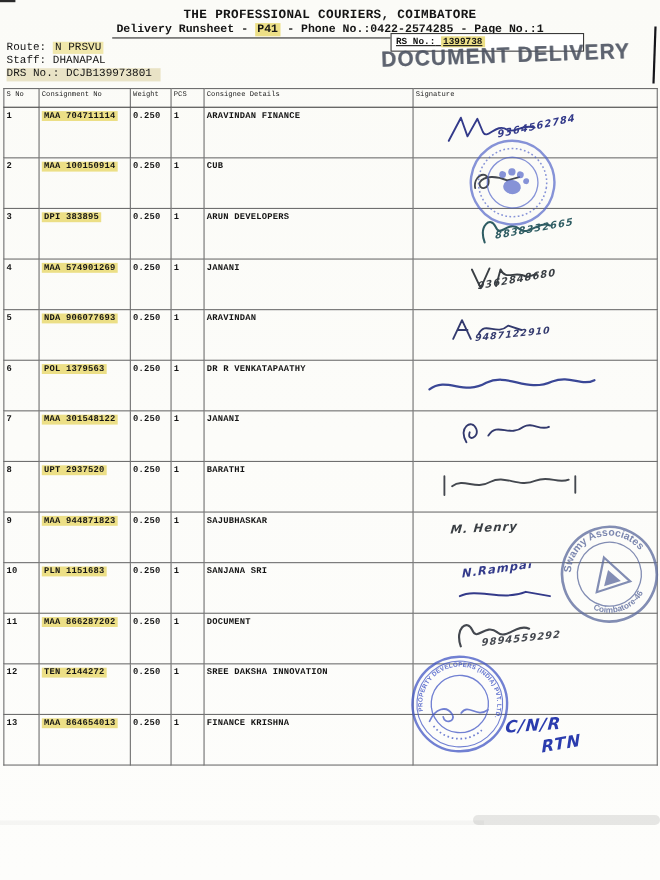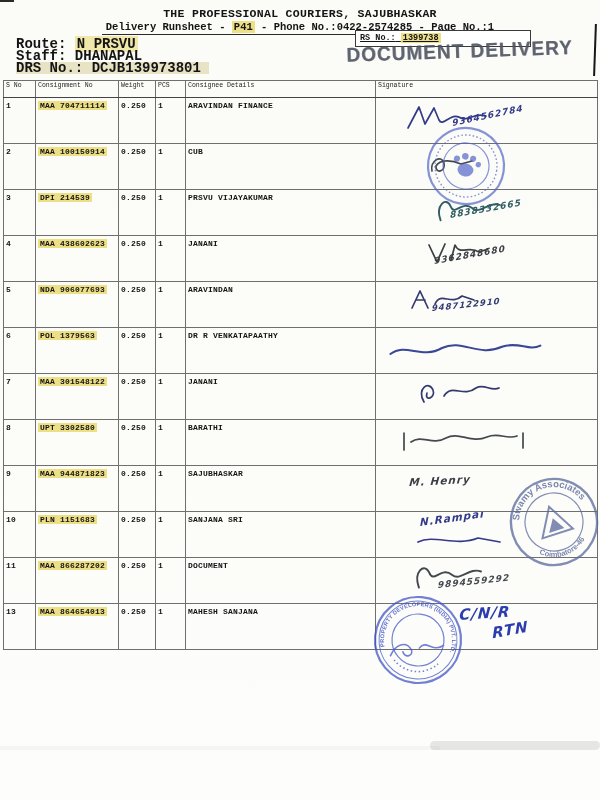--- a/index.html
+++ b/index.html
@@ -4,21 +4,21 @@
 <style>
   html,body{margin:0;padding:0;background:#9a9a9a;}
   .page{position:relative;width:600px;height:800px;margin:0 auto;background:linear-gradient(#fbfbf7,#fdfdfb);
         font-family:"Liberation Mono",monospace;color:#141414;overflow:hidden;}
   
   .doc-title{position:absolute;left:0;top:7px;width:100%;text-align:center;font-weight:bold;font-size:11.5px;letter-spacing:.3px;}
   .doc-subtitle{position:absolute;left:0;top:21px;width:100%;text-align:center;font-weight:bold;font-size:10.5px;}
   .doc-subtitle .u{border-bottom:1px solid #2a2a2a;display:inline-block;padding:0 4px 1px 4px;}
   .hl{background:#ecdf86;padding:0 2px;margin-top:17px;}
   .hl-soft{background:#f0e7ab;padding:0 2px;}
-  .info-left{position:absolute;left:16px;top:38px;font-size:14px;font-weight:bold;line-height:12px;white-space:nowrap;}
+  .info-left{position:absolute;left:6px;top:38px;font-size:10px;font-weight:normal;line-height:12px;white-space:nowrap;}
   .drs-line{background:#e9e3c6;display:inline-block;padding-right:8px;}
   .rs-box{position:absolute;left:355px;top:30px;width:166px;border:1px solid #3a3a3a;background:#fff;
           font-size:8.5px;font-weight:bold;line-height:13px;padding:1px 4px;text-decoration:underline;}
   .doc-stamp{position:absolute;left:346px;top:44px;font-family:"Liberation Sans",sans-serif;font-weight:700;
              font-size:19px;letter-spacing:1px;color:rgba(76,82,96,.78);transform:rotate(-2deg) scaleY(1.05);
              transform-origin:0 0;white-space:nowrap;text-shadow:.6px 0 rgba(76,82,96,.55);}
   
   table.runsheet{position:absolute;left:3px;top:80px;width:594px;border-collapse:collapse;table-layout:fixed;}
   .runsheet th,.runsheet td{border:1px solid #6f6f6f;vertical-align:top;overflow:hidden;}
   .runsheet th{font-size:6.5px;font-weight:normal;color:#222;text-align:left;padding:1px 2px;height:14px;border-bottom-color:#444;}
@@ -35,21 +35,21 @@
   .art-corner{left:0;top:0;width:14px;height:2px;background:#2a2a2a;}
   .art-edge-right{left:594px;top:24px;width:2px;height:52px;background:#15151a;transform:rotate(2deg);}
   .art-band{left:430px;top:741px;width:170px;height:9px;background:rgba(100,100,100,.15);border-radius:5px;}
   .art-band2{left:0;top:746px;width:440px;height:4px;background:rgba(120,120,120,.06);}
 </style>
 </head>
 <body>
 
 <div class="page">
 
-  <div class="doc-title">THE PROFESSIONAL COURIERS, SAJUBHASKAR</div>
+  <div class="doc-title">THE PROFESSIONAL COURIERS, COIMBATORE</div>
 
   <div class="doc-subtitle">
     <span class="u"><span>Delivery Runsheet - </span><span class="hl">P41</span><span> - Phone No.:0422-2574285 - Page No.:1</span></span>
   </div>
 
   <div class="info-left">
     <div><span>Route:</span> <span class="hl-soft">N PRSVU</span></div>
     <div><span>Staff:</span> <span>DHANAPAL</span></div>
     <div><span class="drs-line"><span>DRS No.:</span> <span>DCJB139973801</span></span></div>
   </div>
@@ -100,34 +100,34 @@
       <td><span>1</span></td>
       <td><span>CUB</span></td>
       <td class="c-sig">
             <svg class="sig" width="130" height="32" viewBox="0 0 130 32" style="left:52px;top:8px;transform:scale(1)">
               <path d="M4,19 C2,9 13,2 16,11 C18,20 7,22 8,14 C12,7 24,8 33,12 L44,9" fill="none" stroke="#44484f" stroke-width="1.7" stroke-linecap="round" stroke-linejoin="round"></path>
             </svg>
           </td>
     </tr>
         <tr class="data-row">
       <td><span>3</span></td>
-      <td><span class="hl">DPI 214539</span></td>
-      <td><span>0.250</span></td>
-      <td><span>1</span></td>
-      <td><span>PRSVU VIJAYAKUMAR</span></td>
+      <td><span class="hl">DPI 383895</span></td>
+      <td><span>0.250</span></td>
+      <td><span>1</span></td>
+      <td><span>ARUN DEVELOPERS</span></td>
       <td class="c-sig">
             <svg class="sig" width="130" height="32" viewBox="0 0 130 32" style="left:58px;top:4px;transform:scale(1.1)">
               <path d="M6,24 C1,10 11,2 15,11 C19,21 25,5 35,13 C42,19 50,6 60,10" fill="none" stroke="#2f5d63" stroke-width="1.7" stroke-linecap="round" stroke-linejoin="round"></path>
             </svg>
             <span class="hand" style="left: 74px; top: 20px; font-size: 9px; color: rgb(47, 93, 99); transform: rotate(-10deg) skewX(-8deg);">8838332665</span>
           </td>
     </tr>
         <tr class="data-row">
       <td><span>4</span></td>
-      <td><span class="hl">MAA 438602623</span></td>
+      <td><span class="hl">MAA 574901269</span></td>
       <td><span>0.250</span></td>
       <td><span>1</span></td>
       <td><span>JANANI</span></td>
       <td class="c-sig">
             <svg class="sig" width="130" height="32" viewBox="0 0 130 32" style="left:50px;top:4px;transform:scale(1)">
               <path d="M3,5 L11,22 L19,4 M25,20 L29,5 C34,16 43,5 53,12 L62,9" fill="none" stroke="#3a3f44" stroke-width="1.7" stroke-linecap="round" stroke-linejoin="round"></path>
             </svg>
             <span class="hand" style="left: 58px; top: 20px; font-size: 9px; color: rgb(58, 63, 68); transform: rotate(-10deg) skewX(-8deg);">9362848680</span>
           </td>
     </tr>
@@ -163,21 +163,21 @@
       <td><span>1</span></td>
       <td><span>JANANI</span></td>
       <td class="c-sig">
             <svg class="sig" width="130" height="32" viewBox="0 0 130 32" style="left:40px;top:6px;transform:scale(1)">
               <path d="M8,22 C0,9 13,0 17,10 C20,18 8,22 11,13 M28,16 C36,3 47,18 60,8 C68,3 75,12 83,8" fill="none" stroke="#333a6e" stroke-width="1.7" stroke-linecap="round" stroke-linejoin="round"></path>
             </svg>
           </td>
     </tr>
         <tr class="data-row">
       <td><span>8</span></td>
-      <td><span class="hl">UPT 3302580</span></td>
+      <td><span class="hl">UPT 2937520</span></td>
       <td><span>0.250</span></td>
       <td><span>1</span></td>
       <td><span>BARATHI</span></td>
       <td class="c-sig">
             <svg class="sig" width="130" height="32" viewBox="0 0 130 32" style="left:24px;top:8px;transform:scale(1)">
               <path d="M4,5 L4,22 M11,14 C22,6 32,18 46,10 C59,3 71,16 87,9 C99,4 107,12 117,8 M123,5 L123,20" fill="none" stroke="#44484f" stroke-width="1.7" stroke-linecap="round" stroke-linejoin="round"></path>
             </svg>
           </td>
     </tr>
         <tr class="data-row">
@@ -210,25 +210,33 @@
       <td><span>1</span></td>
       <td><span>DOCUMENT</span></td>
       <td class="c-sig">
             <svg class="sig" width="130" height="32" viewBox="0 0 130 32" style="left:36px;top:2px;transform:scale(1.15)">
               <path d="M6,24 C1,10 11,2 15,11 C19,21 25,5 35,13 C42,19 50,6 60,10" fill="none" stroke="#44484f" stroke-width="1.7" stroke-linecap="round" stroke-linejoin="round"></path>
             </svg>
             <span class="hand" style="left: 62px; top: 22px; font-size: 9px; color: rgb(68, 72, 79); transform: rotate(-6deg) skewX(-8deg);">9894559292</span>
           </td>
     </tr>
         <tr class="data-row">
+      <td><span>12</span></td>
+      <td><span class="hl">TEN 2144272</span></td>
+      <td><span>0.250</span></td>
+      <td><span>1</span></td>
+      <td><span>SREE DAKSHA INNOVATION</span></td>
+      <td class="c-sig"></td>
+    </tr>
+        <tr class="data-row">
       <td><span>13</span></td>
       <td><span class="hl">MAA 864654013</span></td>
       <td><span>0.250</span></td>
       <td><span>1</span></td>
-      <td><span>MAHESH SANJANA</span></td>
+      <td><span>FINANCE KRISHNA</span></td>
       <td class="c-sig">
             <span class="hand" style="left: 84px; top: 2px; font-size: 15px; color: rgb(43, 60, 174); transform: rotate(-4deg) skewX(-8deg); font-weight: bold;">C/N/R</span>
             <span class="hand" style="left: 116px; top: 20px; font-size: 15px; color: rgb(43, 60, 174); transform: rotate(-10deg) skewX(-8deg); font-weight: bold;">RTN</span>
           </td>
     </tr>
       </tbody>
   </table>
 
   <svg class="stamp" style="left:424px;top:124px;transform:rotate(8deg)" width="84" height="84" viewBox="0 0 84 84">
     <g stroke="#4f62c8" fill="none" opacity="0.8">

